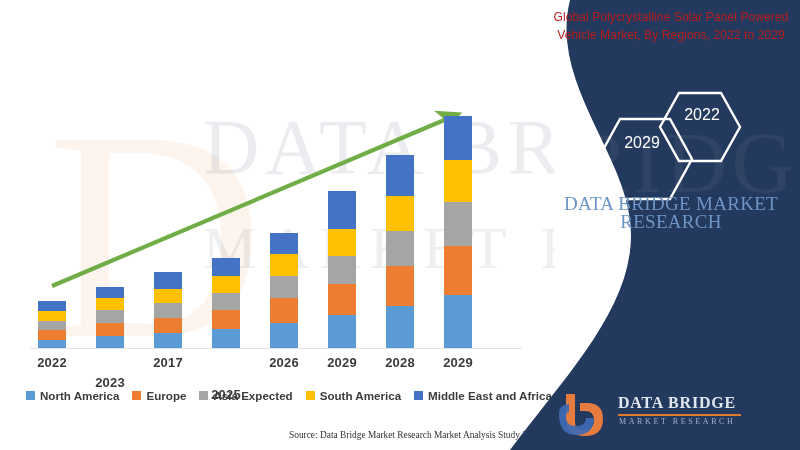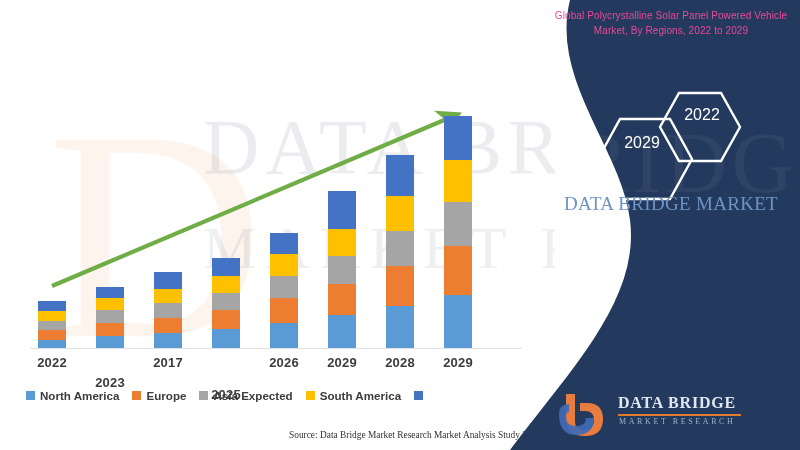--- a/index.html
+++ b/index.html
@@ -19,21 +19,21 @@
   }
   .navy-watermark{
     position:absolute;top:118px;right:0;width:290px;height:250px;
     font-family:"Liberation Serif",serif;font-size:86px;letter-spacing:4px;
     color:rgba(255,255,255,.055);line-height:1.05;text-align:center;
     pointer-events:none;user-select:none;
   }
 
   .panel-title{
     position:absolute;top:8px;left:552px;width:238px;
-    color:#ec4899;font-size:10px;line-height:1.5;text-align:center;
+    color:#b91c1c;font-size:12px;line-height:1.5;text-align:center;
     font-weight:400;letter-spacing:.1px;
   }
 
   
   .hex-wrap{position:absolute;top:98px;left:595px;width:180px;height:85px;}
   .hex{position:absolute;}
   .hex-label{
     position:absolute;color:#ffffff;font-size:16px;font-weight:400;
     text-align:center;width:60px;
   }
@@ -224,20 +224,21 @@
       <div class="legend-item">
         <span class="legend-swatch" style="background: rgb(165, 165, 165);"></span>
         <span class="legend-label">Asia Expected</span>
       </div>
       <div class="legend-item">
         <span class="legend-swatch" style="background: rgb(255, 192, 0);"></span>
         <span class="legend-label">South America</span>
       </div>
       <div class="legend-item">
         <span class="legend-swatch" style="background: rgb(68, 114, 196);"></span>
+        <span class="legend-label">Middle East and Africa</span>
       </div>
     </div>
 
   <div class="footer-right">Source: Data Bridge Market Research Market Analysis Study 2022</div>
 
   <div class="navy-panel"></div>
   <div class="navy-watermark">BRIDGE</div>
 
   <div class="panel-title">Global Polycrystalline Solar Panel Powered Vehicle Market, By Regions, 2022 to 2029</div>
 
@@ -246,20 +247,21 @@
       <polygon points="25,3 75,3 97,43 75,83 25,83 3,43" fill="none" stroke="#ffffff" stroke-width="2.4"></polygon>
     </svg>
     <svg class="hex" style="left:62px;top:-8px;" width="86" height="74" viewBox="0 0 86 74">
       <polygon points="22,3 64,3 83,37 64,71 22,71 3,37" fill="none" stroke="#ffffff" stroke-width="2.4"></polygon>
     </svg>
     <div class="hex-label hex-2029-label">2029</div>
     <div class="hex-label hex-2022-label">2022</div>
   </div>
 
   <div class="brand-line brand-1">DATA BRIDGE MARKET</div>
+  <div class="brand-line brand-2">RESEARCH</div>
 
   <div class="logo-box">
     <svg width="58" height="46" viewBox="0 0 58 46">
       <path d="M10 2 L19 2 L19 30 Q19 38 28 38 Q38 38 38 28 Q38 19 29 19 L24 19 L24 11 L31 11 Q47 11 47 27 Q47 44 29 44 Q10 44 10 28 Z" fill="#e87c3e"></path>
       <path d="M3 22 Q3 12 13 12 L13 20 Q10 20 10 25 Q10 34 20 34 Q30 34 30 26 L38 26 Q38 43 20 43 Q3 43 3 22 Z" fill="#3f6ab4" opacity="0.92"></path>
     </svg>
     <div class="logo-text-main">DATA BRIDGE</div>
     <div class="logo-underline"></div>
     <div class="logo-text-sub">MARKET RESEARCH</div>
   </div>

